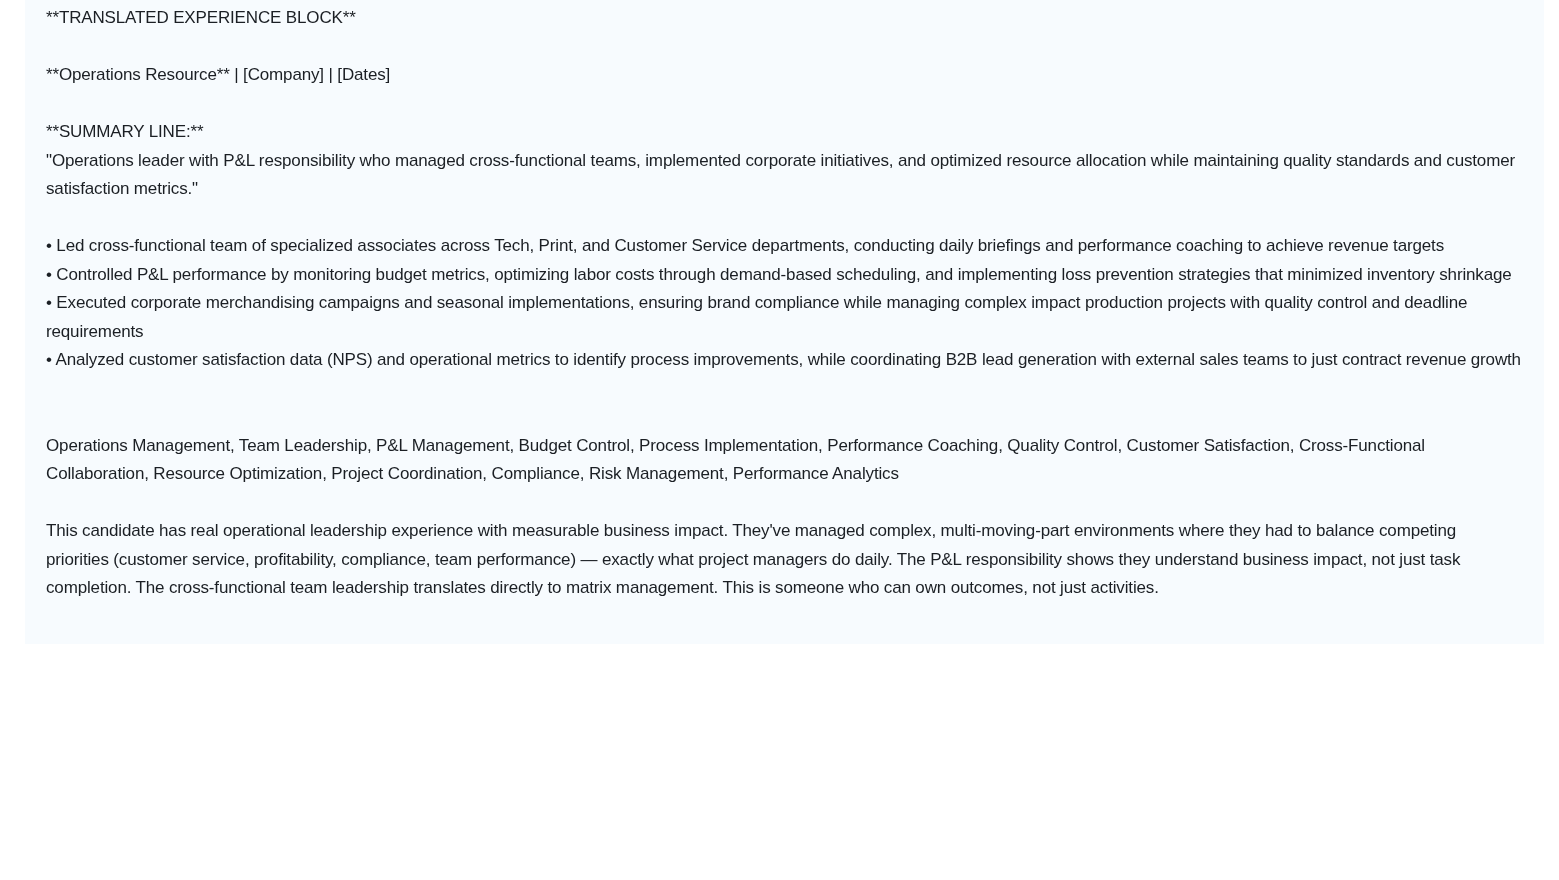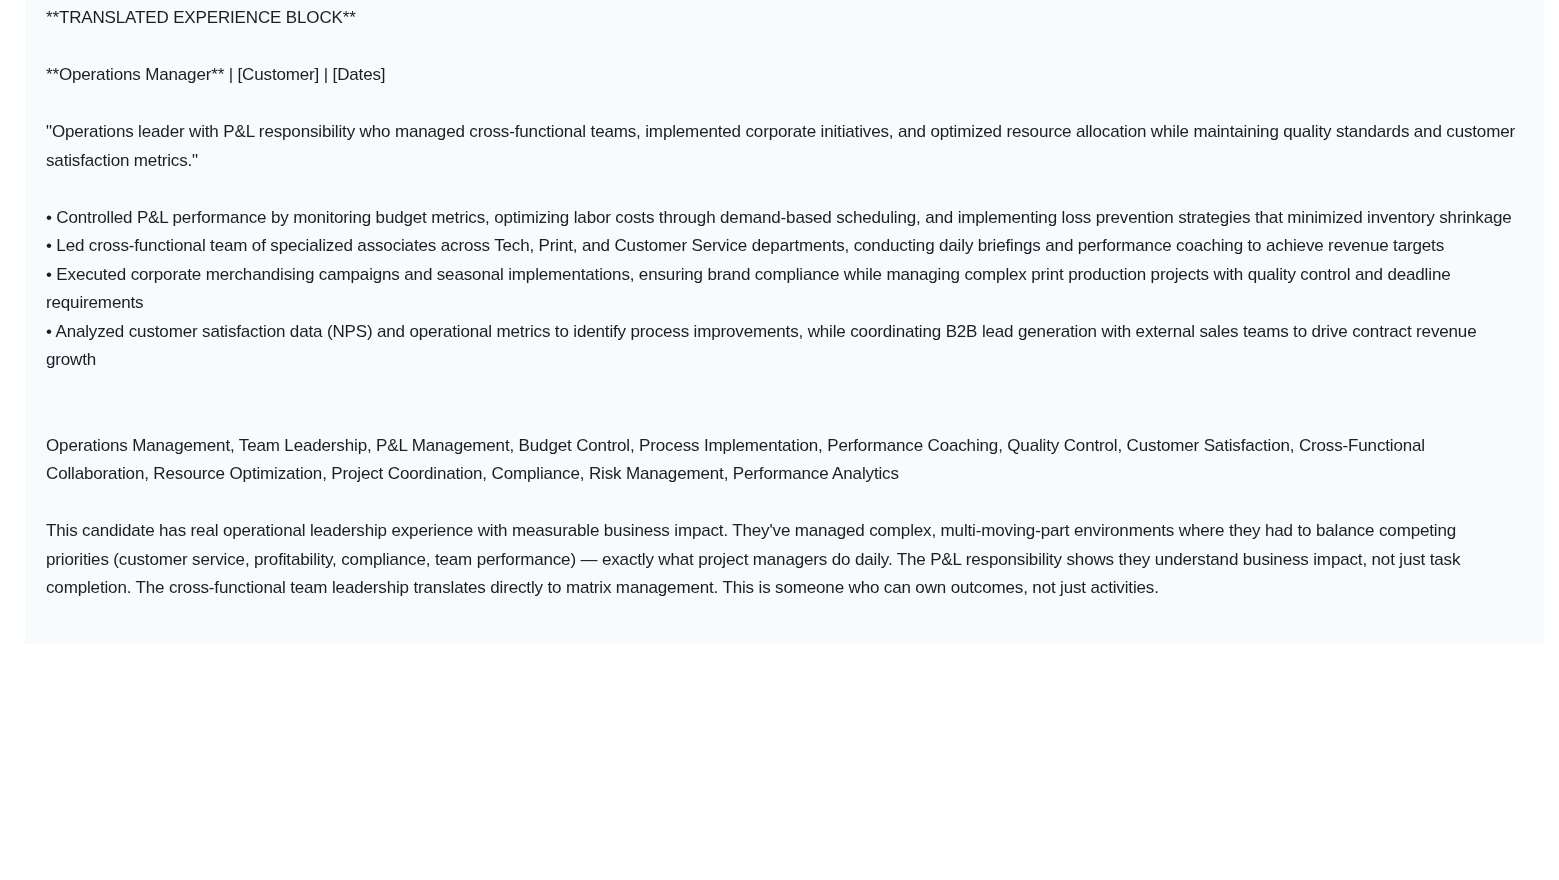--- a/index.html
+++ b/index.html
@@ -32,30 +32,31 @@
     .blank { display: block; height: 28.5px; }
     .para { display: block; }
   </style>
 </head>
 <body>
 
 <div class="container">
   <div class="block">
     <span class="line">**TRANSLATED EXPERIENCE BLOCK**</span>
     <span class="blank"></span>
-    <span class="line">**Operations Manager** | [Customer] | [Dates]</span>
+    <span class="line">**Operations Resource** | [Company] | [Dates]</span>
     <span class="blank"></span>
 
+    <span class="line">**SUMMARY LINE:**</span>
     <span class="para">"Operations leader with P&amp;L responsibility who managed cross-functional teams, implemented corporate initiatives, and optimized resource allocation while maintaining quality standards and customer satisfaction metrics."</span>
     <span class="blank"></span>
 
+    <span class="para">• Led cross-functional team of specialized associates across Tech, Print, and Customer Service departments, conducting daily briefings and performance coaching to achieve revenue targets</span>
     <span class="para">• Controlled P&amp;L performance by monitoring budget metrics, optimizing labor costs through demand-based scheduling, and implementing loss prevention strategies that minimized inventory shrinkage</span>
-    <span class="para">• Led cross-functional team of specialized associates across Tech, Print, and Customer Service departments, conducting daily briefings and performance coaching to achieve revenue targets</span>
-    <span class="para">• Executed corporate merchandising campaigns and seasonal implementations, ensuring brand compliance while managing complex print production projects with quality control and deadline requirements</span>
-    <span class="para">• Analyzed customer satisfaction data (NPS) and operational metrics to identify process improvements, while coordinating B2B lead generation with external sales teams to drive contract revenue growth</span>
+    <span class="para">• Executed corporate merchandising campaigns and seasonal implementations, ensuring brand compliance while managing complex impact production projects with quality control and deadline requirements</span>
+    <span class="para">• Analyzed customer satisfaction data (NPS) and operational metrics to identify process improvements, while coordinating B2B lead generation with external sales teams to just contract revenue growth</span>
     <span class="blank"></span>
 
     <span class="blank"></span>
 
     <span class="para">Operations Management, Team Leadership, P&amp;L Management, Budget Control, Process Implementation, Performance Coaching, Quality Control, Customer Satisfaction, Cross-Functional Collaboration, Resource Optimization, Project Coordination, Compliance, Risk Management, Performance Analytics</span>
     <span class="blank"></span>
 
     <span class="para">This candidate has real operational leadership experience with measurable business impact. They've managed complex, multi-moving-part environments where they had to balance competing priorities (customer service, profitability, compliance, team performance) — exactly what project managers do daily. The P&amp;L responsibility shows they understand business impact, not just task completion. The cross-functional team leadership translates directly to matrix management. This is someone who can own outcomes, not just activities.</span>
   </div>
 </div>

